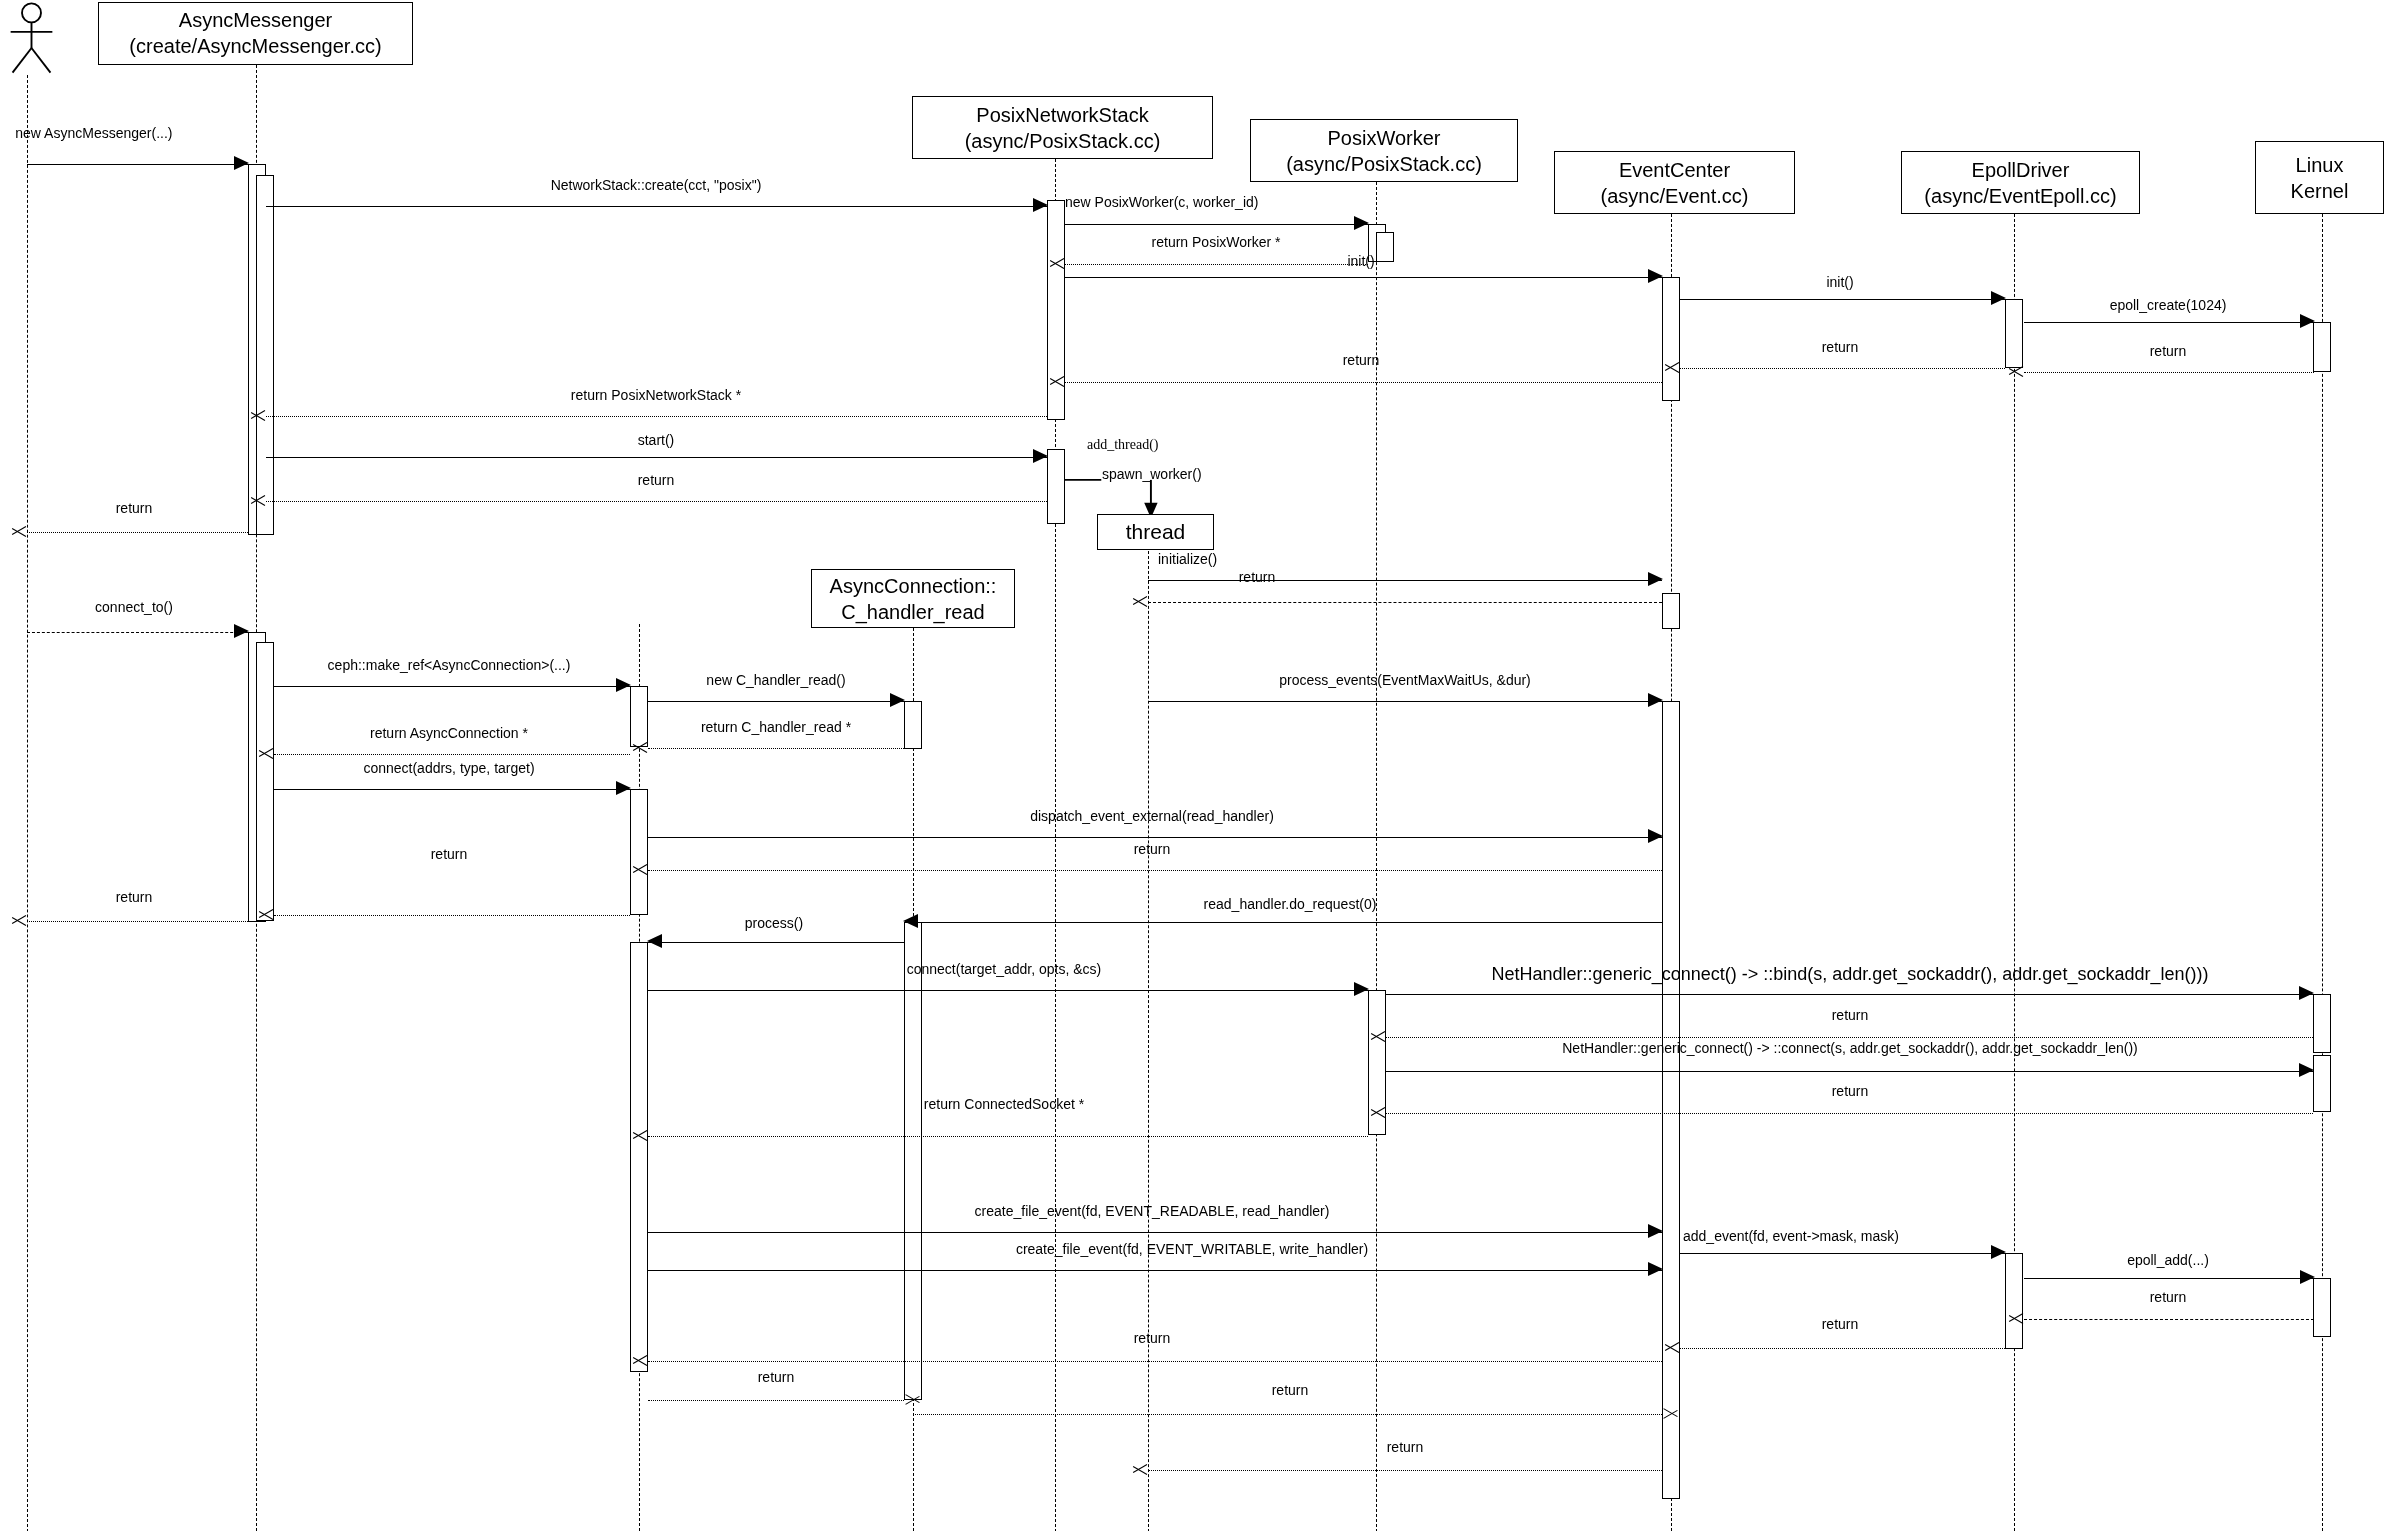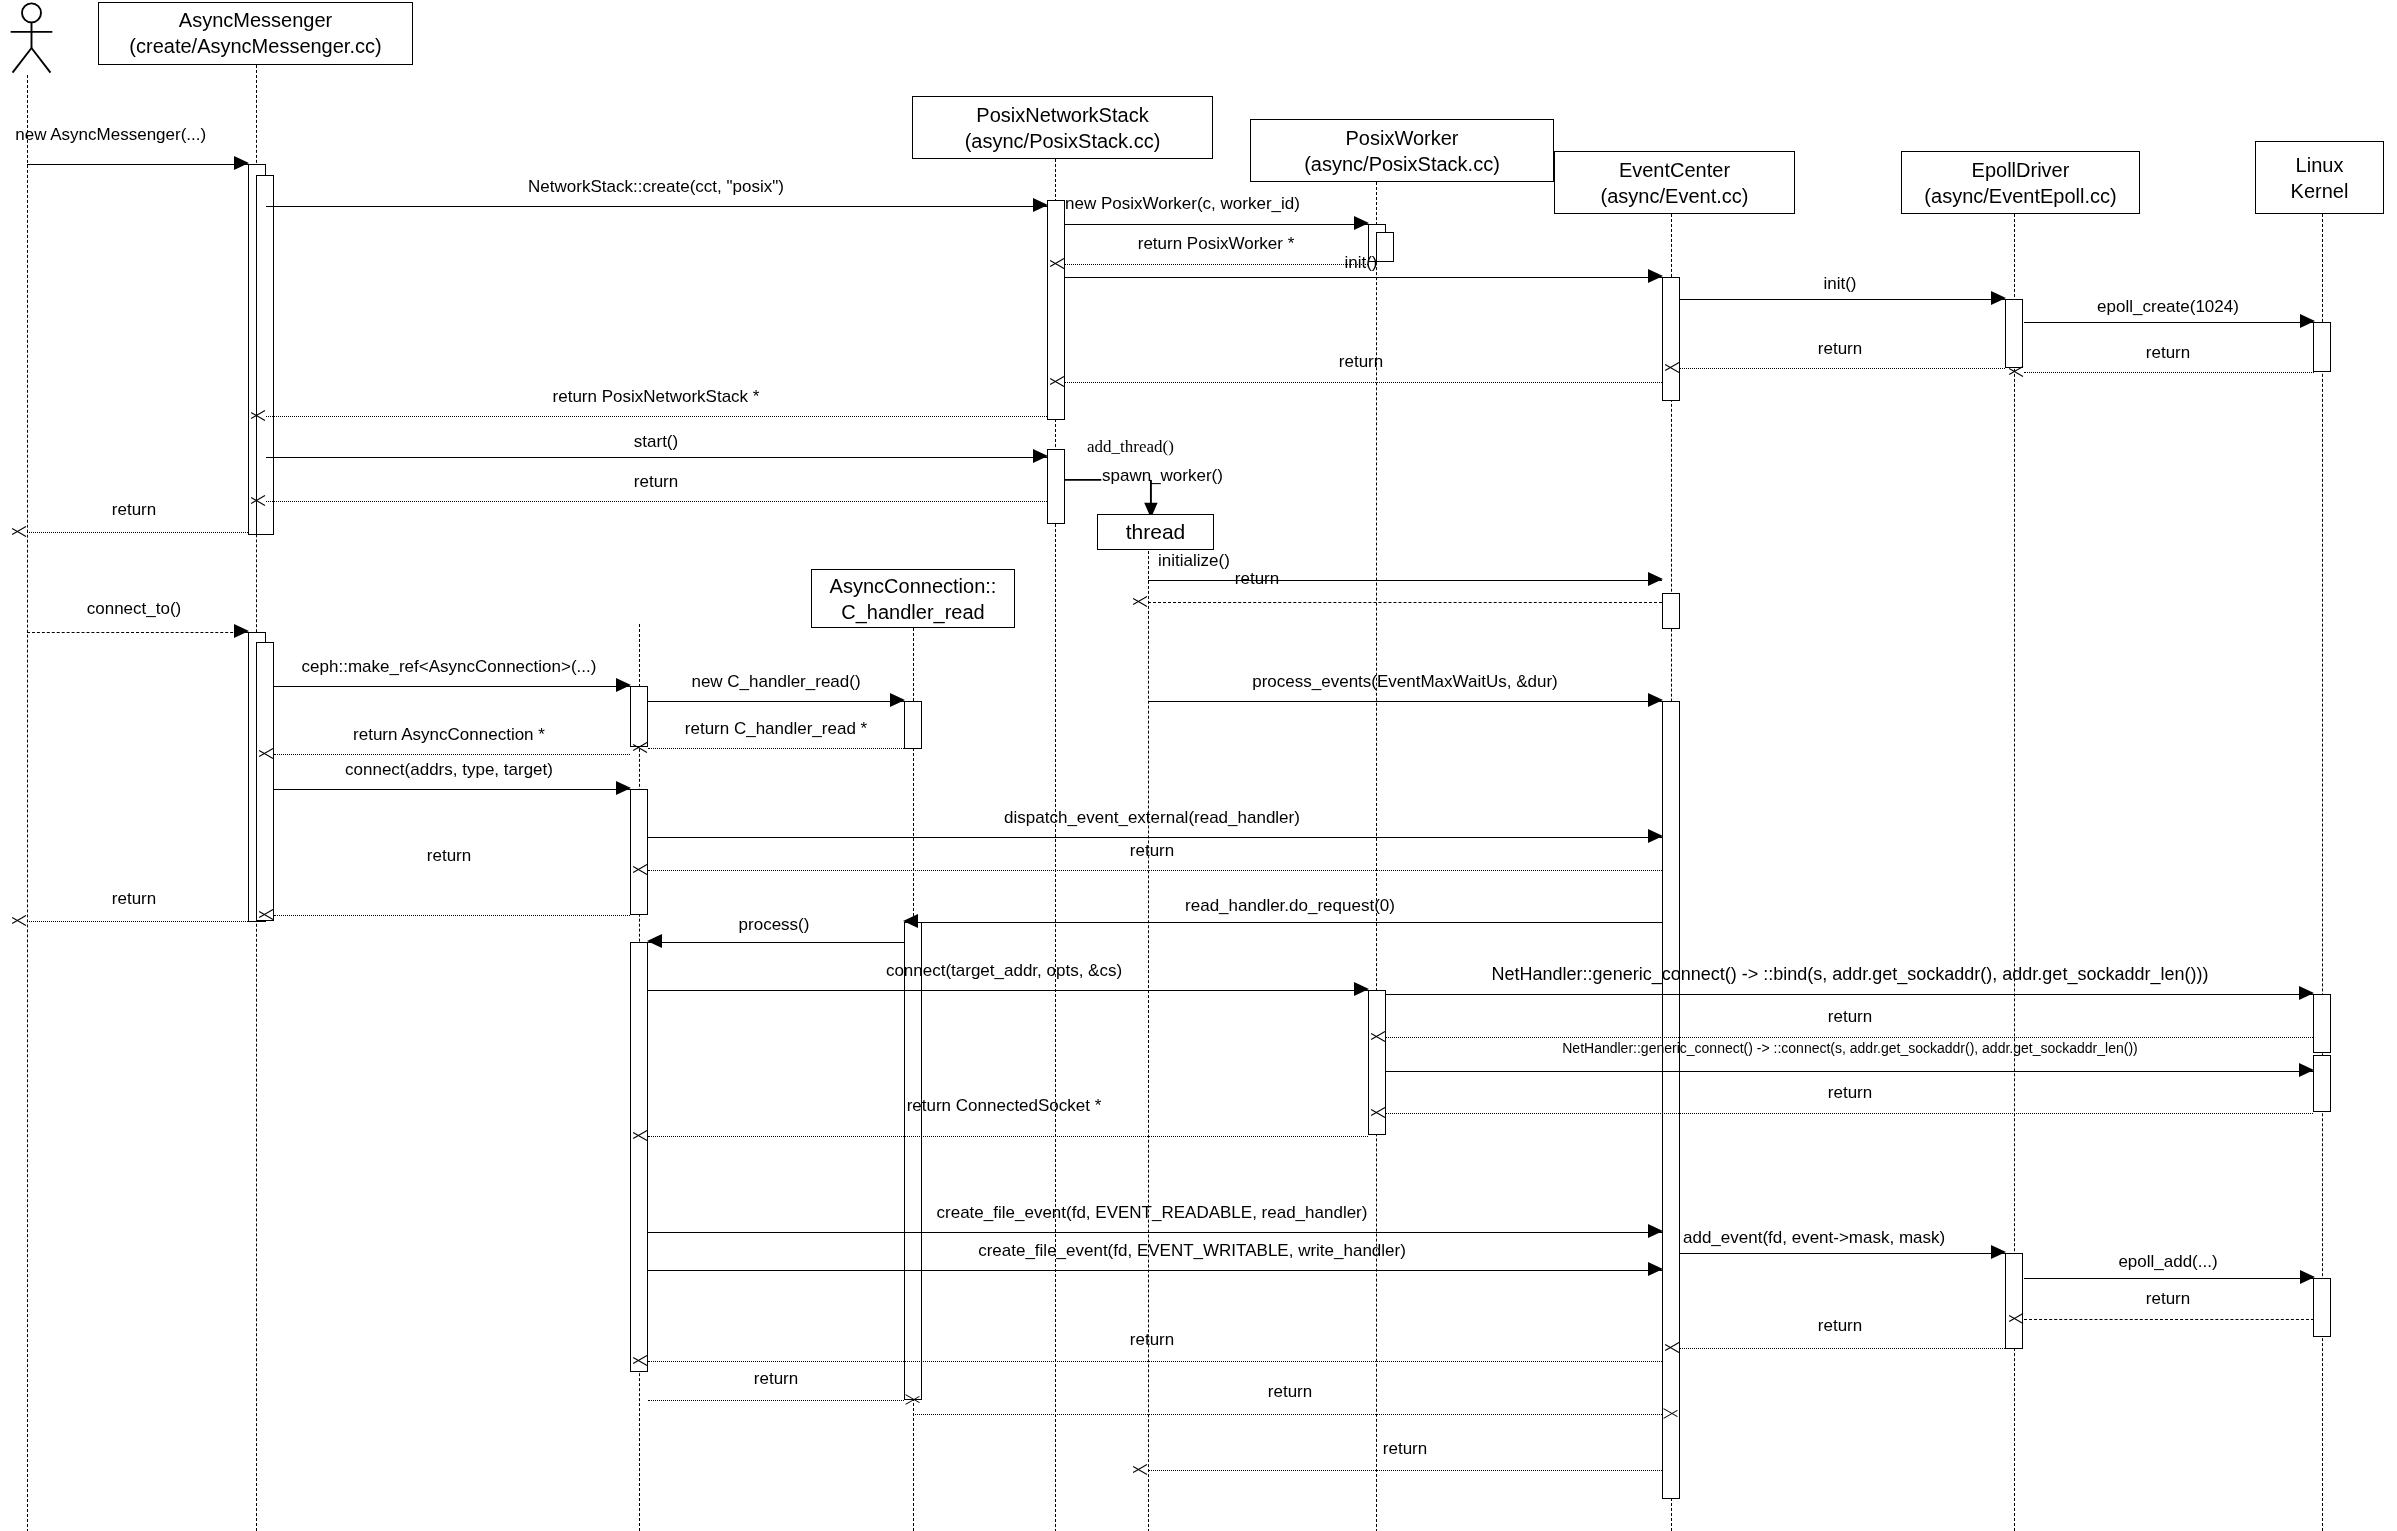--- a/index.html
+++ b/index.html
@@ -73,21 +73,21 @@
   .oh-r:before,.oh-r:after,.oh-l:before,.oh-l:after{
     content:"";position:absolute;width:16.3px;height:0;border-top:1.9px solid #000;
   }
   .oh-r:before{right:1px;top:4.8px;transform:rotate(-150deg);transform-origin:right center;}
   .oh-r:after {right:1px;top:14.3px;transform:rotate(150deg);transform-origin:right center;}
   .oh-l:before{left:1px;top:4.8px;transform:rotate(150deg);transform-origin:left center;}
   .oh-l:after {left:1px;top:14.3px;transform:rotate(-150deg);transform-origin:left center;}
 
   .mlabel{
     position:absolute;
-    font-size:17px;
+    font-size:14px;
     white-space:nowrap;
     color:#000;
     z-index:25;
     background:transparent;
   }
   .mlabel.ctr{transform:translateX(-50%);}
 
   
   .bend{position:absolute;z-index:22;}
 </style>
@@ -109,21 +109,21 @@
   <div class="pbox" style="left:98px;top:1.9px;width:315px;height:63px;">
     <div class="l1">AsyncMessenger</div>
     <div class="l2">(create/AsyncMessenger.cc)</div>
   </div>
 
   <div class="pbox" style="left:912px;top:96px;width:301px;height:63px;">
     <div class="l1">PosixNetworkStack</div>
     <div class="l2">(async/PosixStack.cc)</div>
   </div>
 
-  <div class="pbox" style="left:1250px;top:119px;width:304px;height:63px;">
+  <div class="pbox" style="left:1250px;top:119px;width:268px;height:63px;">
     <div class="l1">PosixWorker</div>
     <div class="l2">(async/PosixStack.cc)</div>
   </div>
 
   <div class="pbox" style="left:1554px;top:151px;width:241px;height:63px;">
     <div class="l1">EventCenter</div>
     <div class="l2">(async/Event.cc)</div>
   </div>
 
   <div class="pbox" style="left:1901px;top:151px;width:239px;height:63px;">

